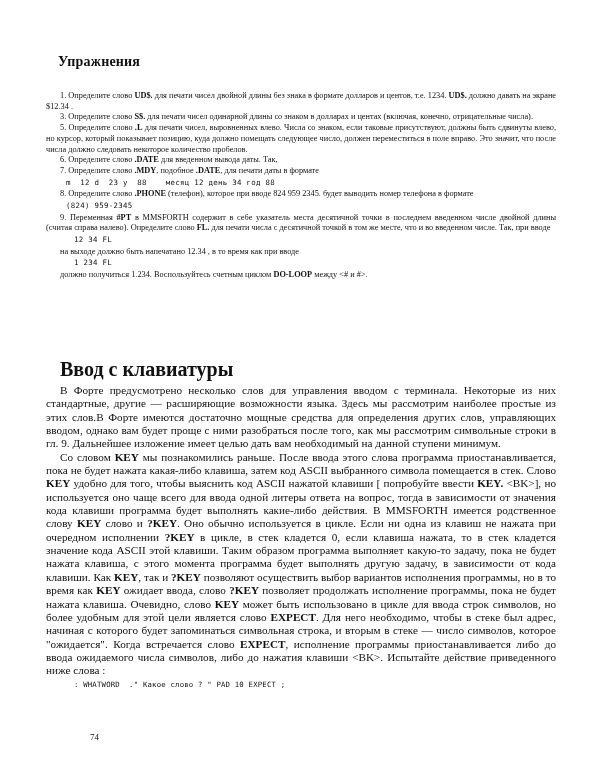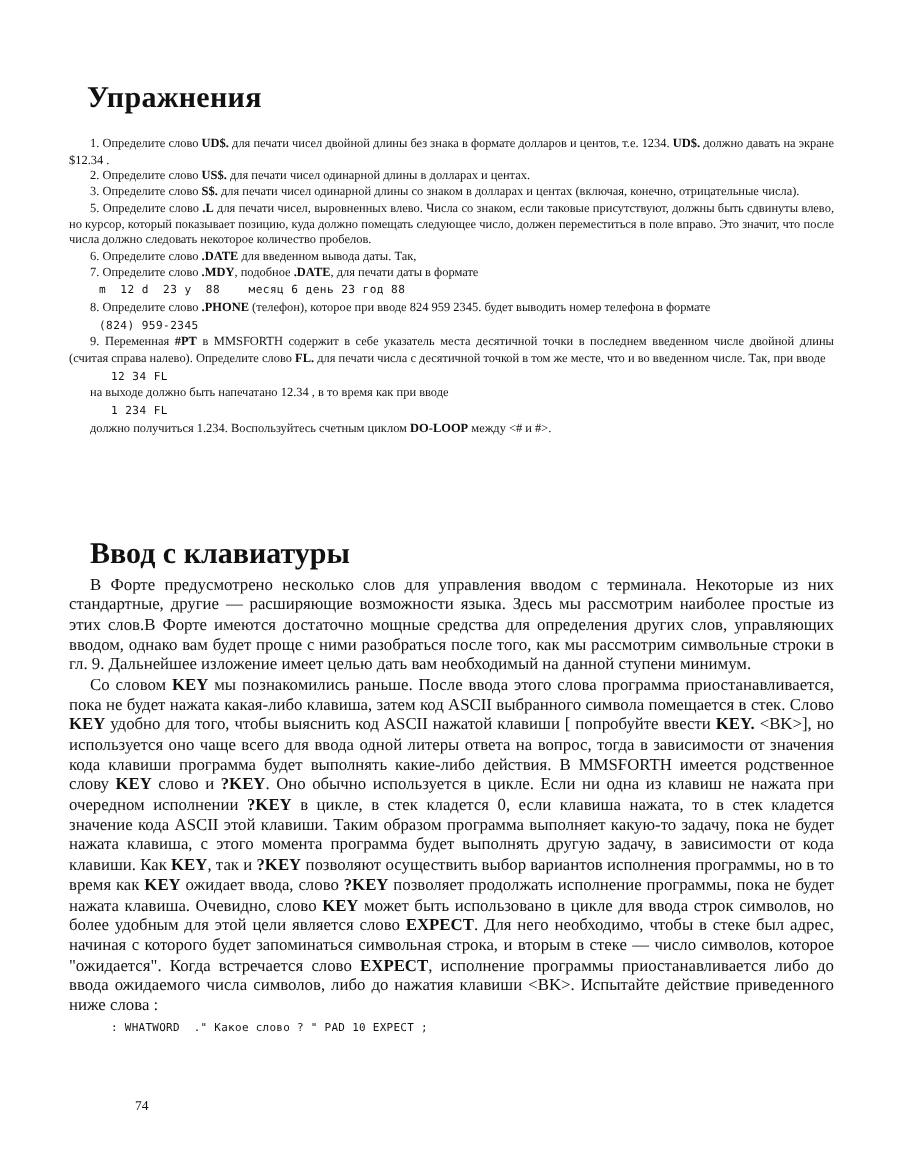--- a/index.html
+++ b/index.html
@@ -1,20 +1,20 @@
 <!DOCTYPE html>
 <html><head>
 <meta charset="utf-8">
 <style>
   html, body { margin: 0; padding: 0; background: #ffffff; }
   body { width: 600px; height: 766px; position: relative; overflow: hidden; color: #111; }
   .page { position: absolute; left: 46px; top: 0; width: 510px; }
   .h1 {
     position: absolute; left: 12px; top: 54px;
-    font-family: "Liberation Serif", serif; font-weight: bold; font-size: 20px; letter-spacing: 0.2px;
+    font-family: "Liberation Serif", serif; font-weight: bold; font-size: 14px; letter-spacing: 0.2px;
   }
   .h2 {
     position: absolute; left: 14px; top: 358px;
     font-family: "Liberation Serif", serif; font-weight: bold; font-size: 20px;
   }
   .ex { position: absolute; left: 0; top: 91px; width: 510px;
     font-family: "Liberation Serif", serif; font-size: 8.3px; line-height: 10.7px; }
   .ex p { margin: 0; text-align: justify; }
   .ex .it { text-indent: 14px; }
   .ex .code { font-family: "DejaVu Sans Mono", monospace; font-size: 7.4px; padding-left: 28px; line-height: 12.6px; letter-spacing: 0.3px; }
@@ -28,26 +28,25 @@
   .pagenum { position: absolute; left: 46px; top: 732px; font-family: "Liberation Serif", serif; font-size: 9px; margin-left: 44px; }
 </style>
 </head>
 <body>
 
 <div class="page">
   <div class="h1">Упражнения</div>
 
   <div class="ex">
     <p class="it"><span>1.</span> <span>Определите слово </span><b>UD$.</b><span> для печати чисел двойной длины без знака в формате долларов и центов, т.е. 1234. </span><b>UD$.</b><span> должно давать на экране $12.34 .</span></p>
-    <p class="it"><span>2.</span> <span>Определите слово </span><b>US$.</b><span> для печати чисел одинарной длины в долларах и центах.</span></p>
     <p class="it"><span>3.</span> <span>Определите слово </span><b>S$.</b><span> для печати чисел одинарной длины со знаком в долларах и центах (включая, конечно, отрицательные числа).</span></p>
     <p class="it"><span>5.</span> <span>Определите слово </span><b>.L</b><span> для печати чисел, выровненных влево. Числа со знаком, если таковые присутствуют, должны быть сдвинуты влево, но курсор, который показывает позицию, куда должно помещать следующее число, должен переместиться в поле вправо. Это значит, что после числа должно следовать некоторое количество пробелов.</span></p>
     <p class="it"><span>6.</span> <span>Определите слово </span><b>.DATE</b><span> для введенном вывода даты. Так,</span></p>
     <p class="it"><span>7.</span> <span>Определите слово </span><b>.MDY</b><span>, подобное </span><b>.DATE</b><span>, для печати даты в формате</span></p>
-    <p class="code code2" style="white-space:pre;">m  12 d  23 y  88    месяц 6 день 23 год 88</p>
+    <p class="code code2" style="white-space:pre;">m  12 d  23 y  88    месяц 12 день 34 год 88</p>
     <p class="it"><span>8.</span> <span>Определите слово </span><b>.PHONE</b><span> (телефон), которое при вводе 824 959 2345. будет выводить номер телефона в формате</span></p>
     <p class="code code2">(824) 959-2345</p>
     <p class="it"><span>9.</span> <span>Переменная </span><b>#PT</b><span> в MMSFORTH содержит в себе указатель места десятичной точки в последнем введенном числе двойной длины (считая справа налево). Определите слово </span><b>FL.</b><span> для печати числа с десятичной точкой в том же месте, что и во введенном числе. Так, при вводе</span></p>
     <p class="code">12 34 FL</p>
     <p class="post">на выходе должно быть напечатано 12.34 , в то время как при вводе</p>
     <p class="code">1 234 FL</p>
     <p class="post"><span>должно получиться 1.234. Воспользуйтесь счетным циклом </span><b>DO-LOOP</b><span> между &lt;# и #&gt;.</span></p>
   </div>
 
   <div class="h2">Ввод с клавиатуры</div>

